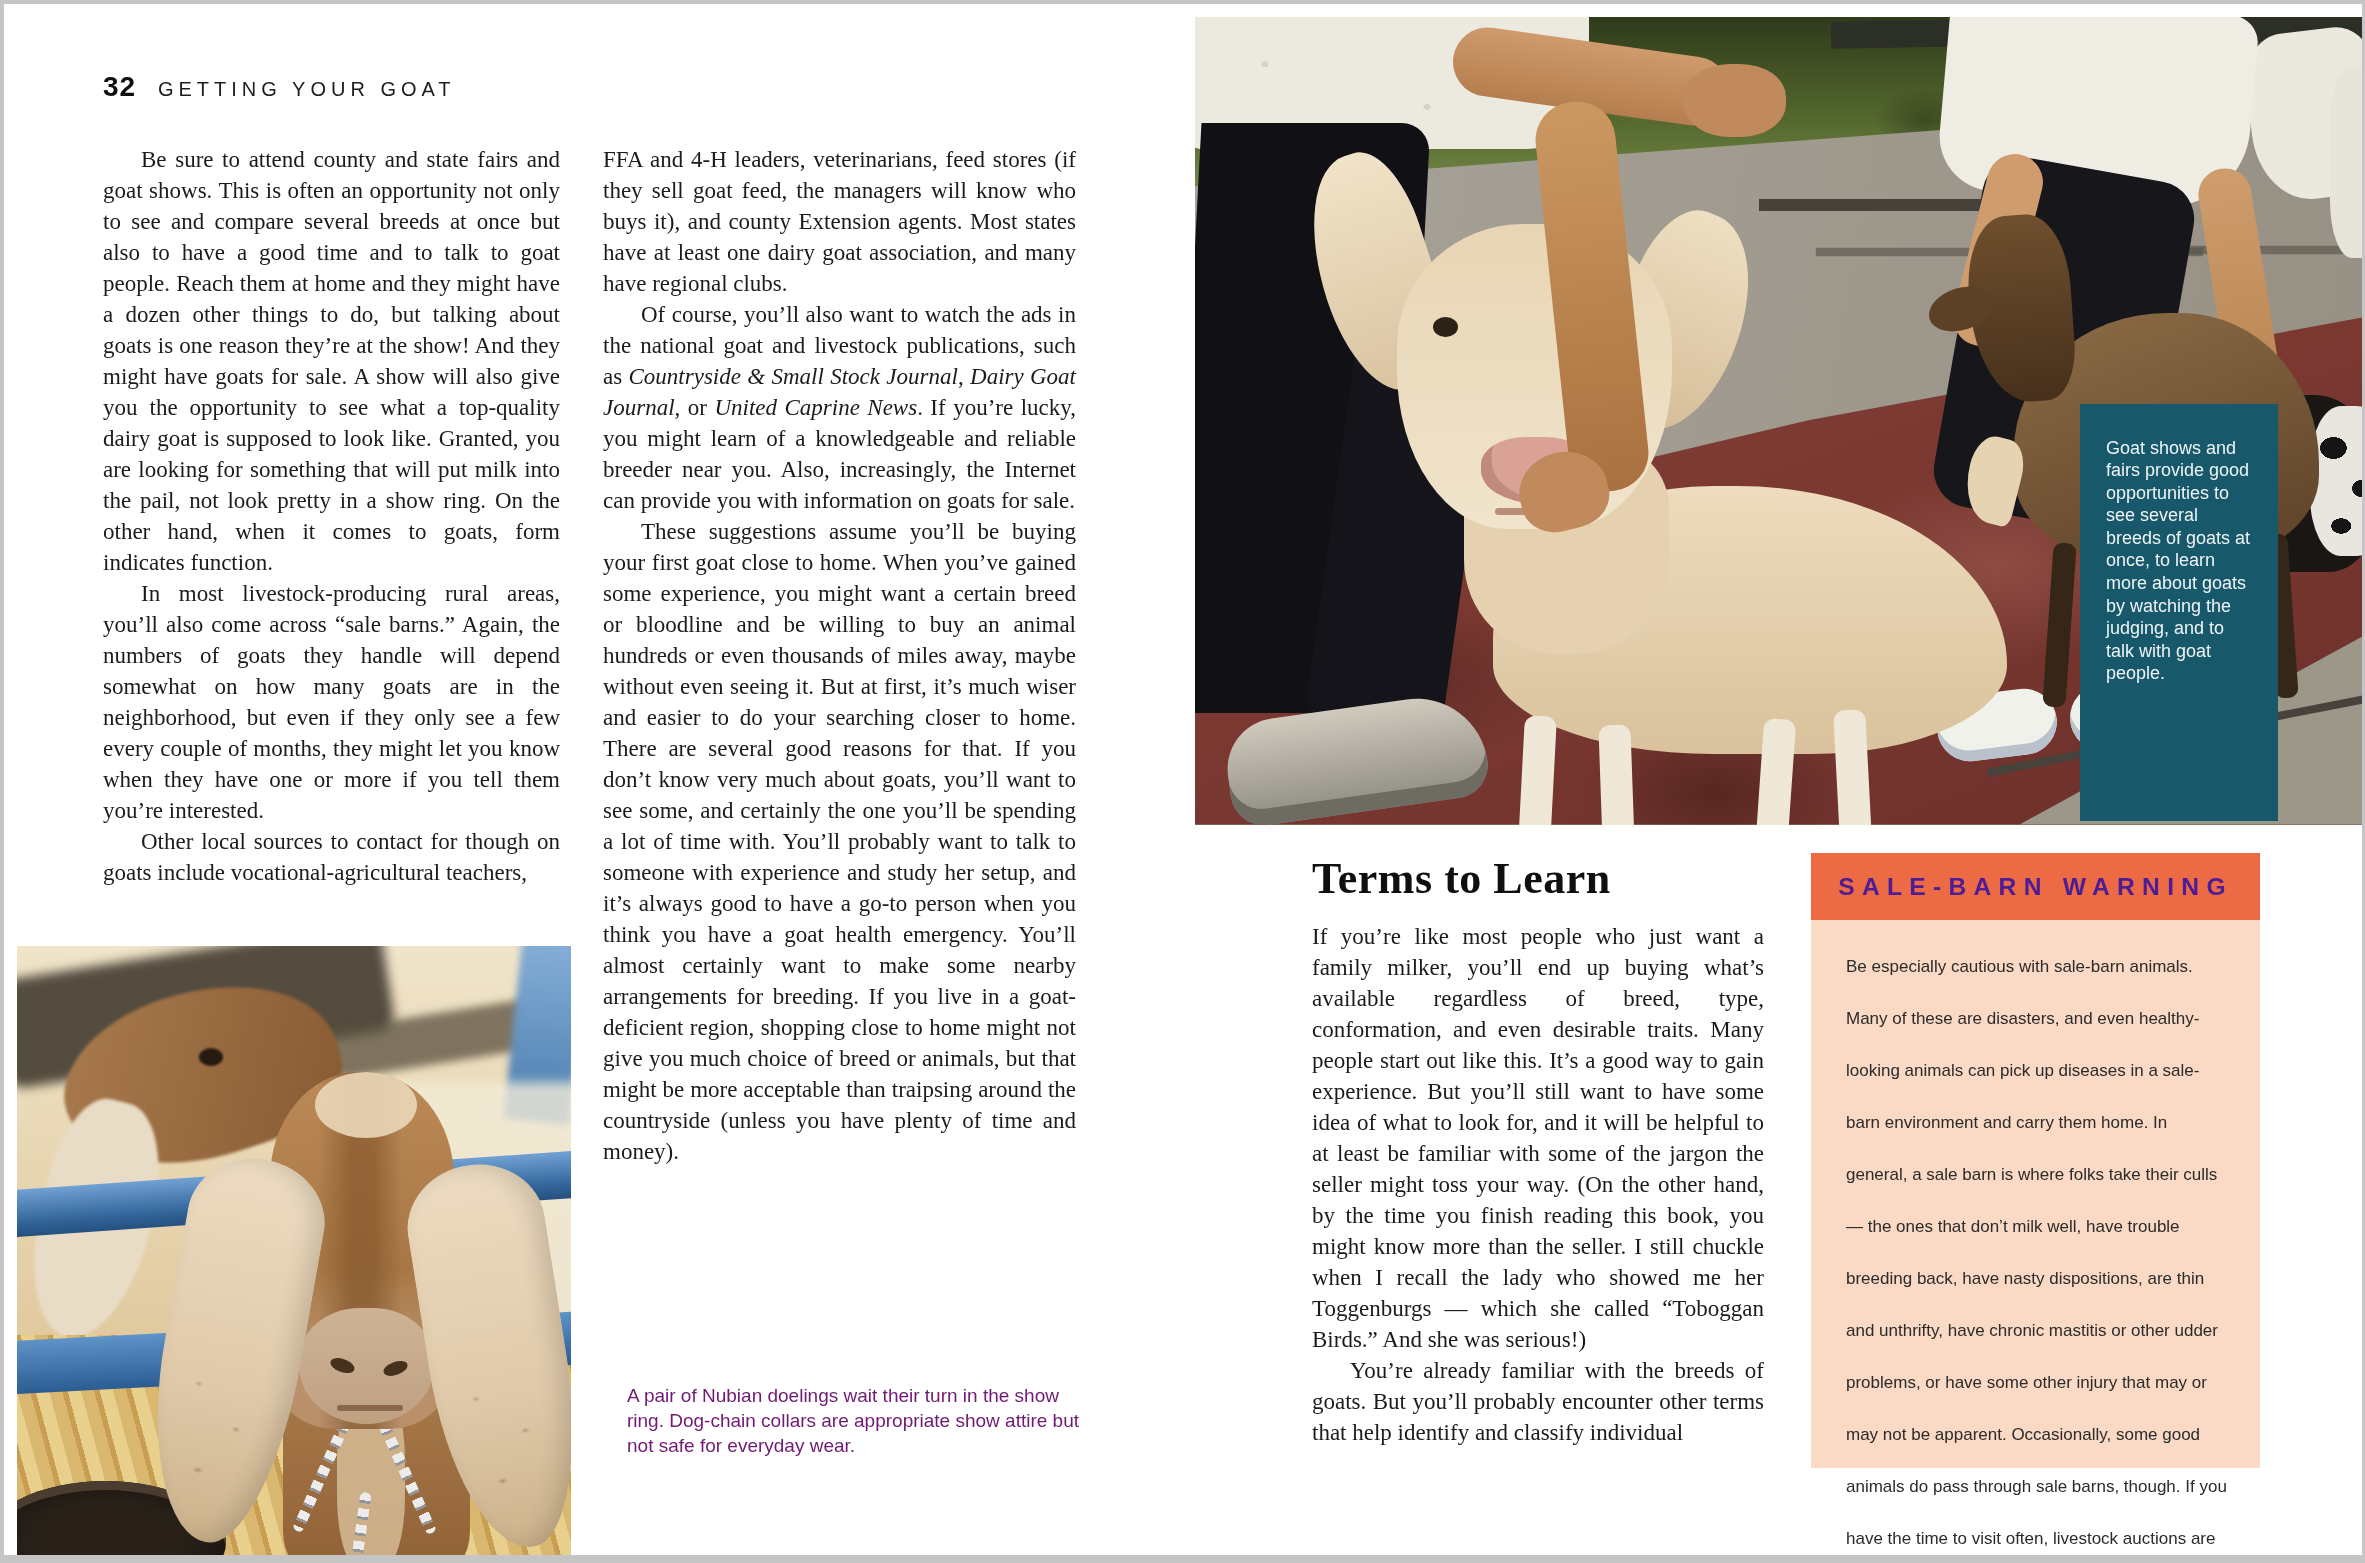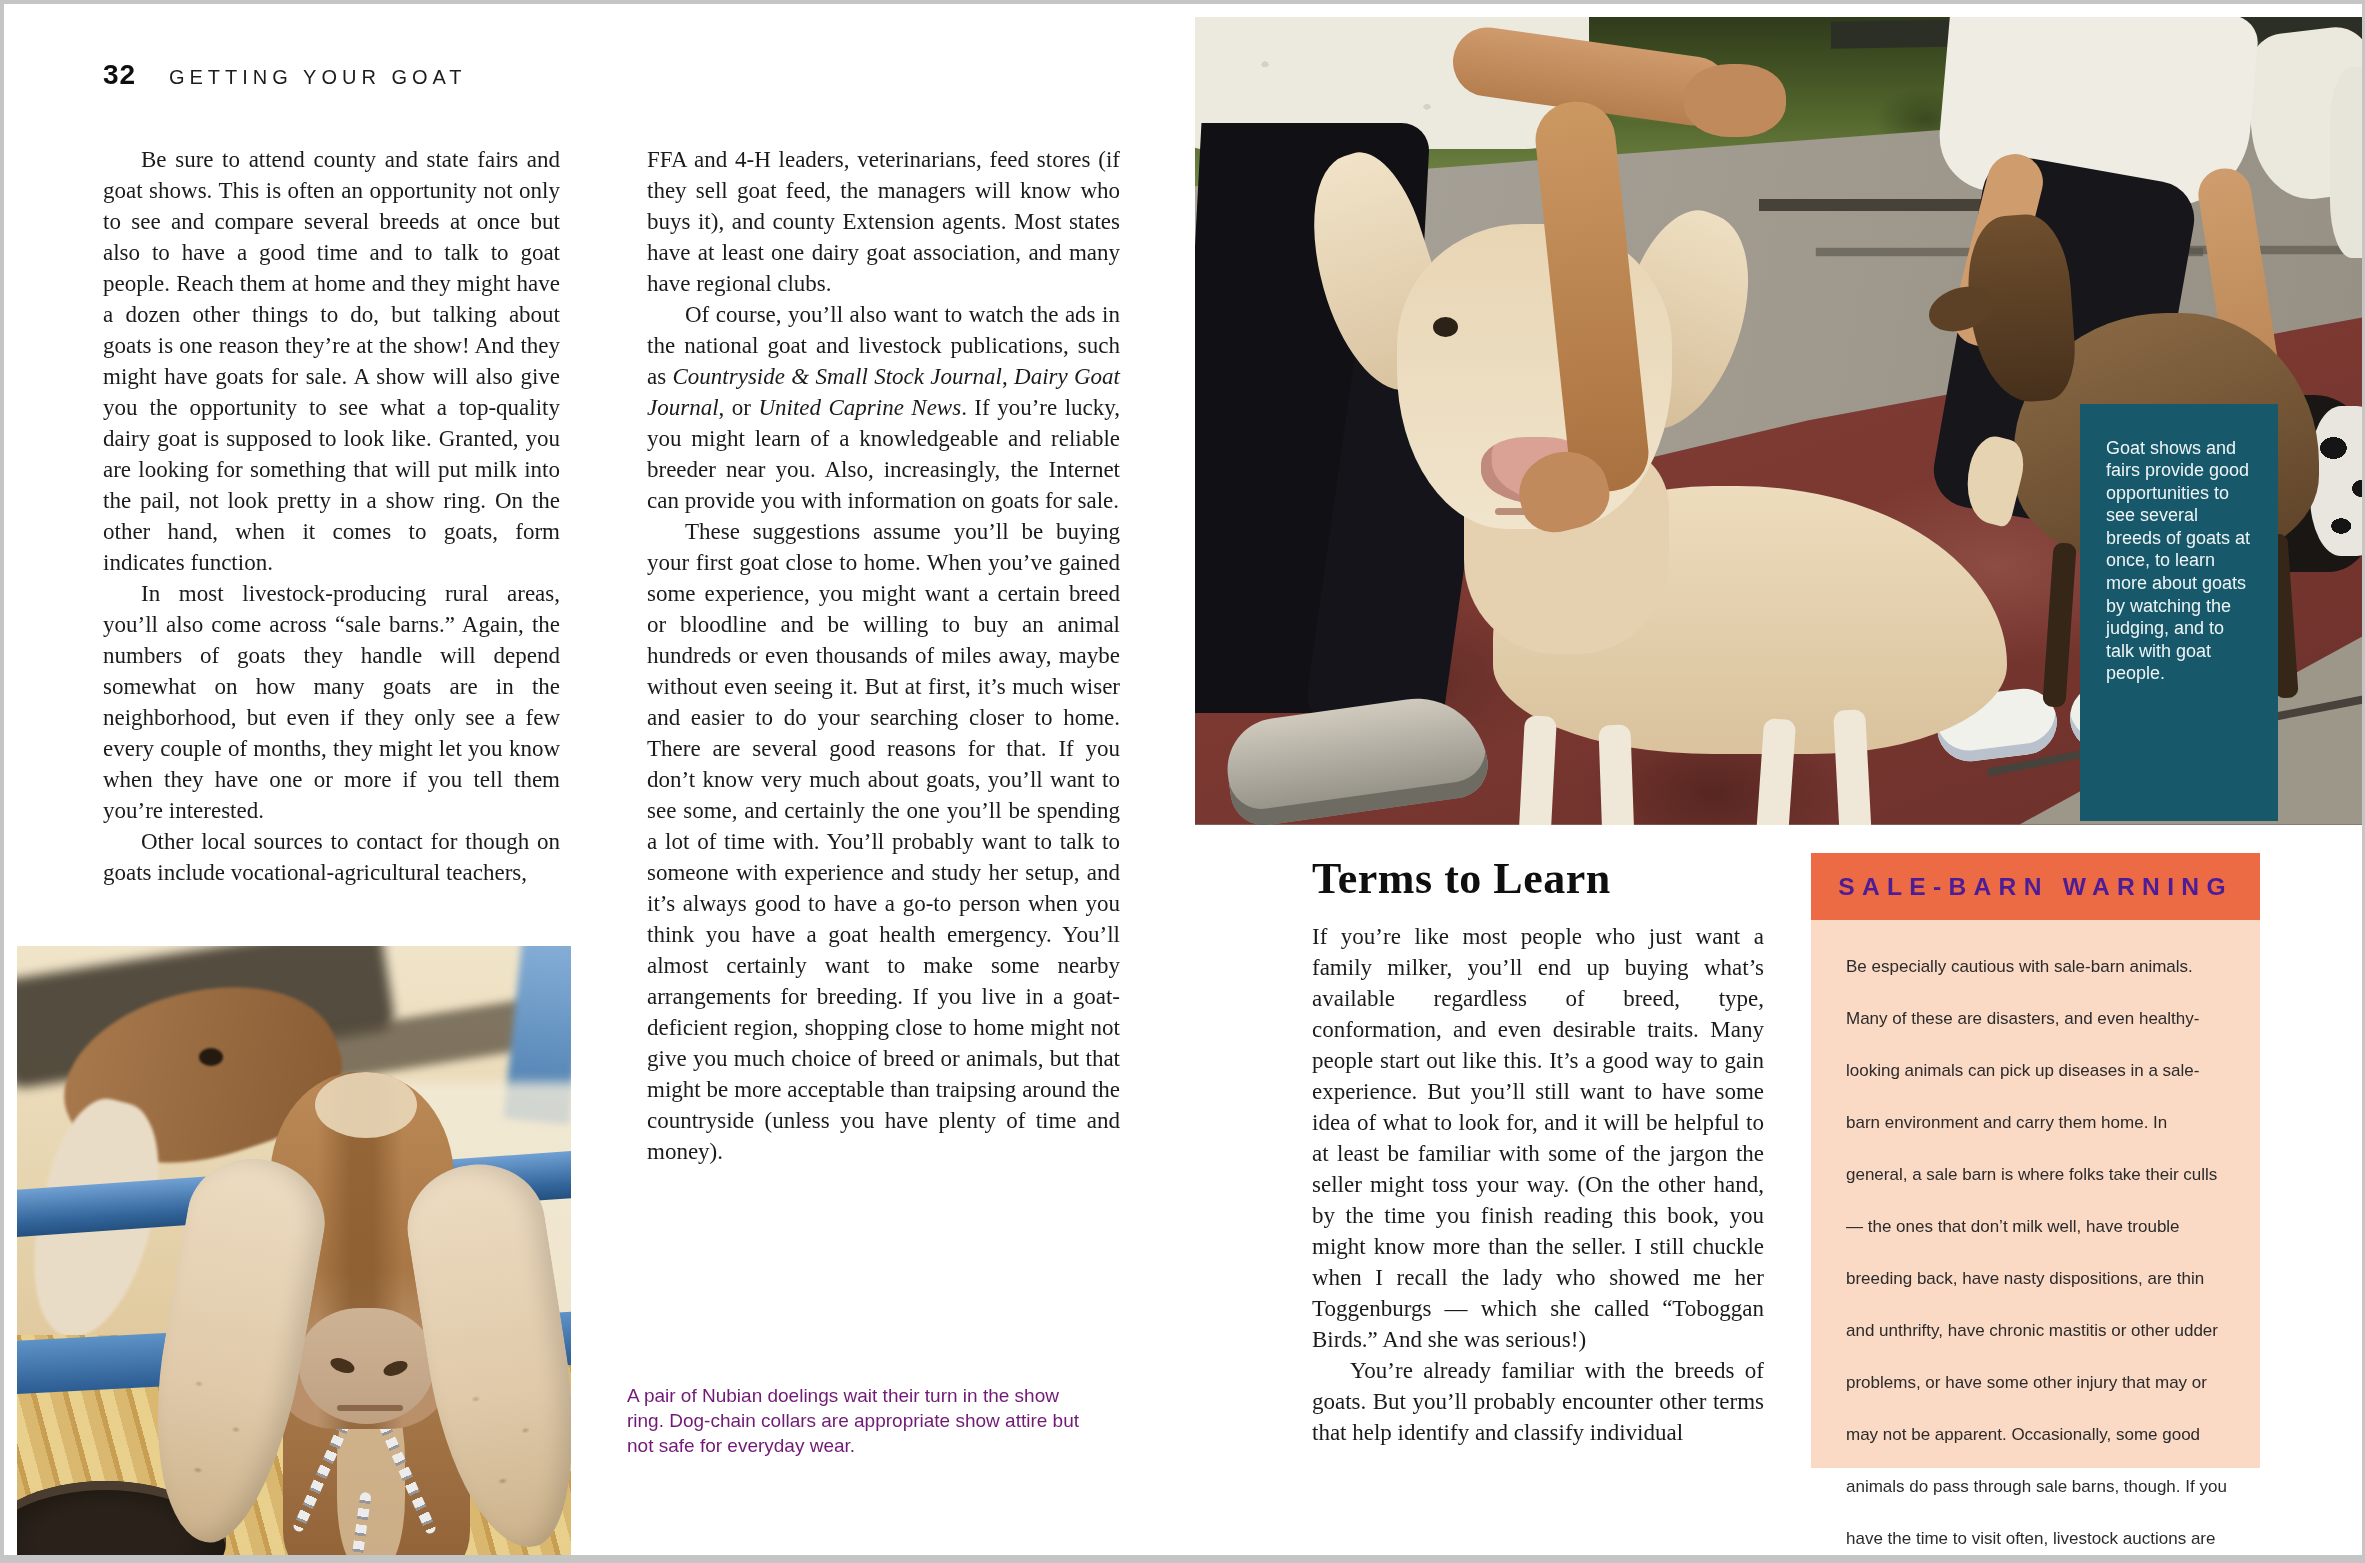--- a/index.html
+++ b/index.html
@@ -3,32 +3,32 @@
 <meta charset="utf-8">
 <style>
   html,body{margin:0;padding:0;background:#ffffff;}
   .spread{
     position:relative;width:2366px;height:1563px;background:#fff;overflow:hidden;
     font-family:"Liberation Serif","DejaVu Serif",serif;color:#1c1c1c;
   }
   .page-border{position:absolute;inset:0;border:4.5px solid #c5c5c5;border-bottom-width:8.2px;pointer-events:none;z-index:60;}
 
   
-  .runhead{position:absolute;left:103px;top:59px;display:flex;align-items:baseline;gap:33px;
+  .runhead{position:absolute;left:103px;top:71px;display:flex;align-items:baseline;gap:22px;
     font-family:"Liberation Sans","DejaVu Sans",sans-serif;z-index:5;}
   .runhead .num{font-weight:bold;font-size:28px;color:#0e0e0e;letter-spacing:0.9px;}
   .runhead .title{font-size:20px;letter-spacing:5px;color:#1d1d1d;}
 
   
   .col{position:absolute;text-align:justify;hyphens:auto;-webkit-hyphens:auto;
     font-size:23px;line-height:31px;color:#1b1b1b;z-index:5;}
   .col p{margin:0;}
   .col p.indent{text-indent:38px;}
   #col1{left:103px;top:144px;width:457px;}
-  #col2{left:603px;top:144px;width:473px;margin-left:44px;}
+  #col2{left:603px;top:144px;width:473px;}
   #terms-col{left:1312px;top:921px;width:452px;}
   .terms-heading{position:absolute;left:1312px;top:853px;margin:0;font-size:44px;font-weight:bold;
     color:#0f0f0f;letter-spacing:0.5px;z-index:5;}
 
   .caption{position:absolute;left:627px;top:1383px;width:457px;margin:0;
     font-family:Liberation Sans, sans-serif;font-size:19px;line-height:25px;color:#701a75;z-index:5;}
 
   
   .warnbox{position:absolute;left:1811px;top:853px;width:449px;height:615px;z-index:5;
     font-family:"Liberation Sans","DejaVu Sans",sans-serif;}

